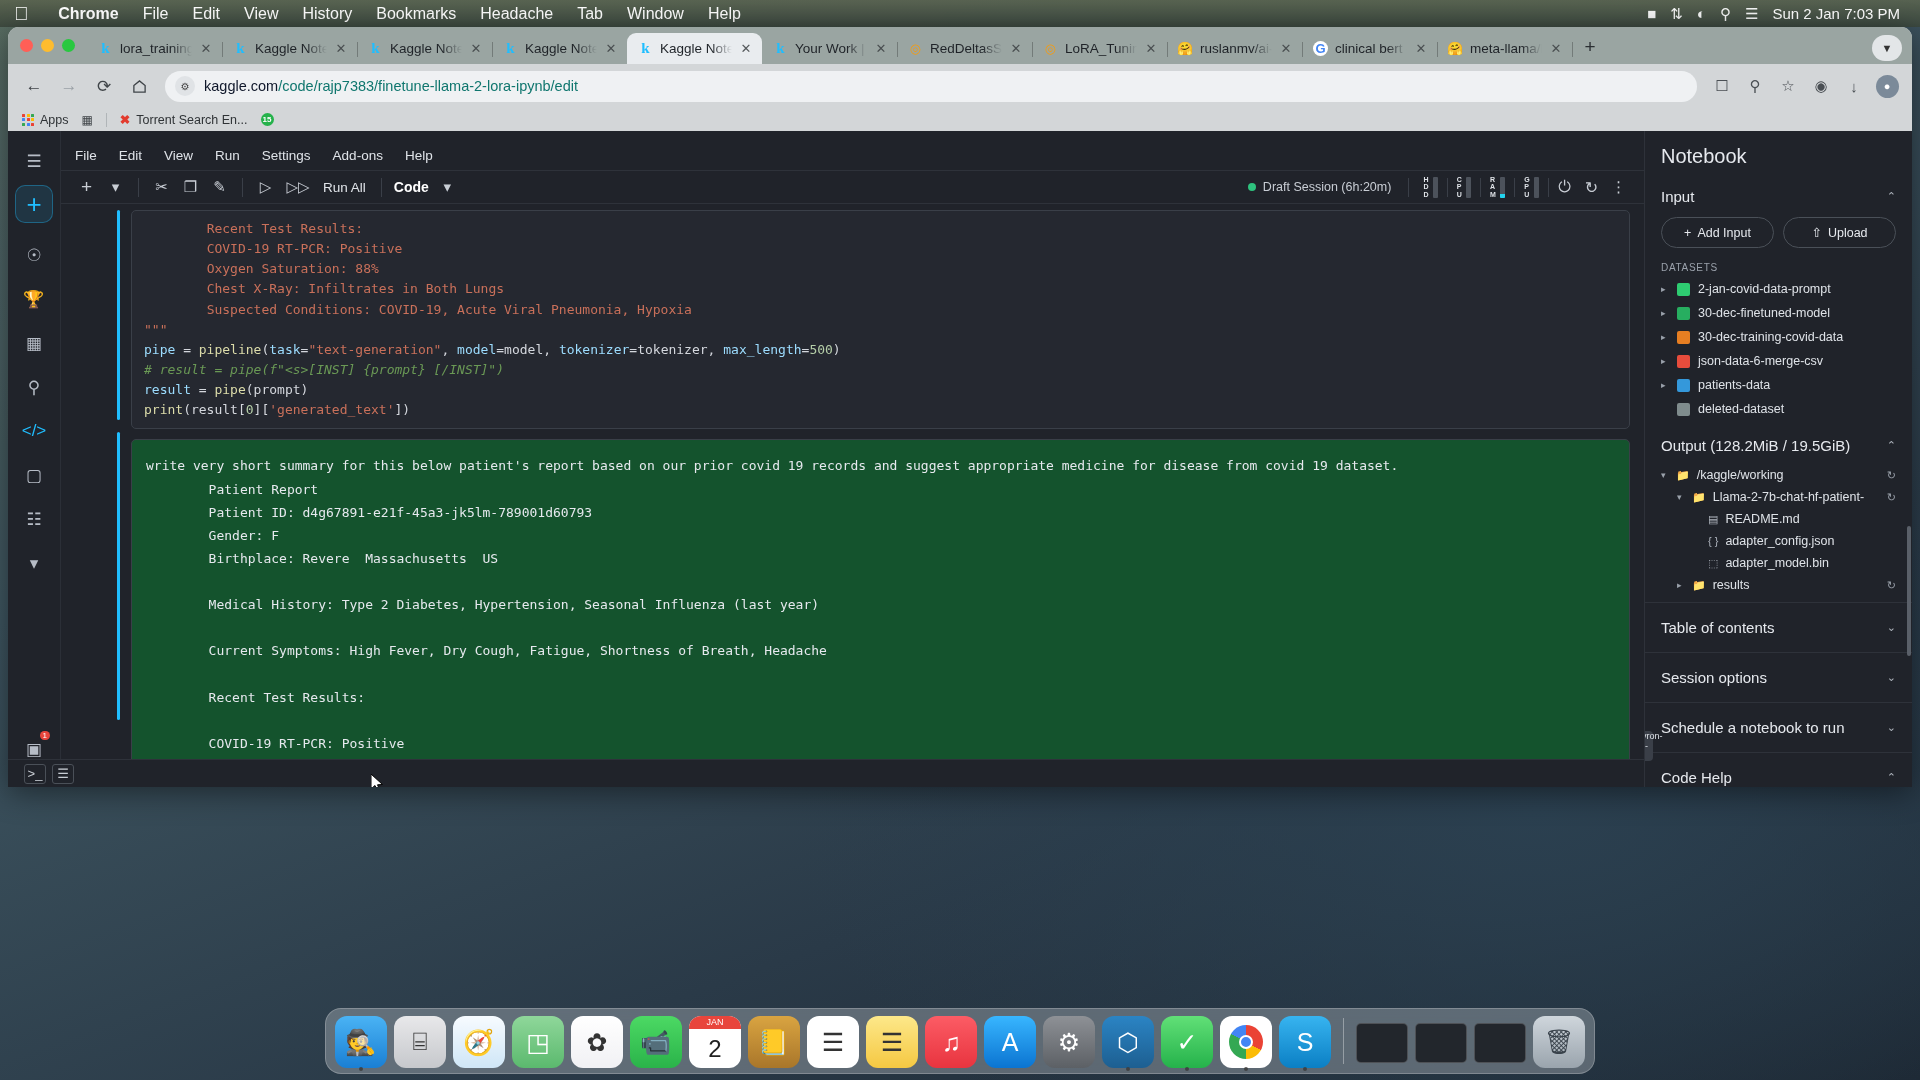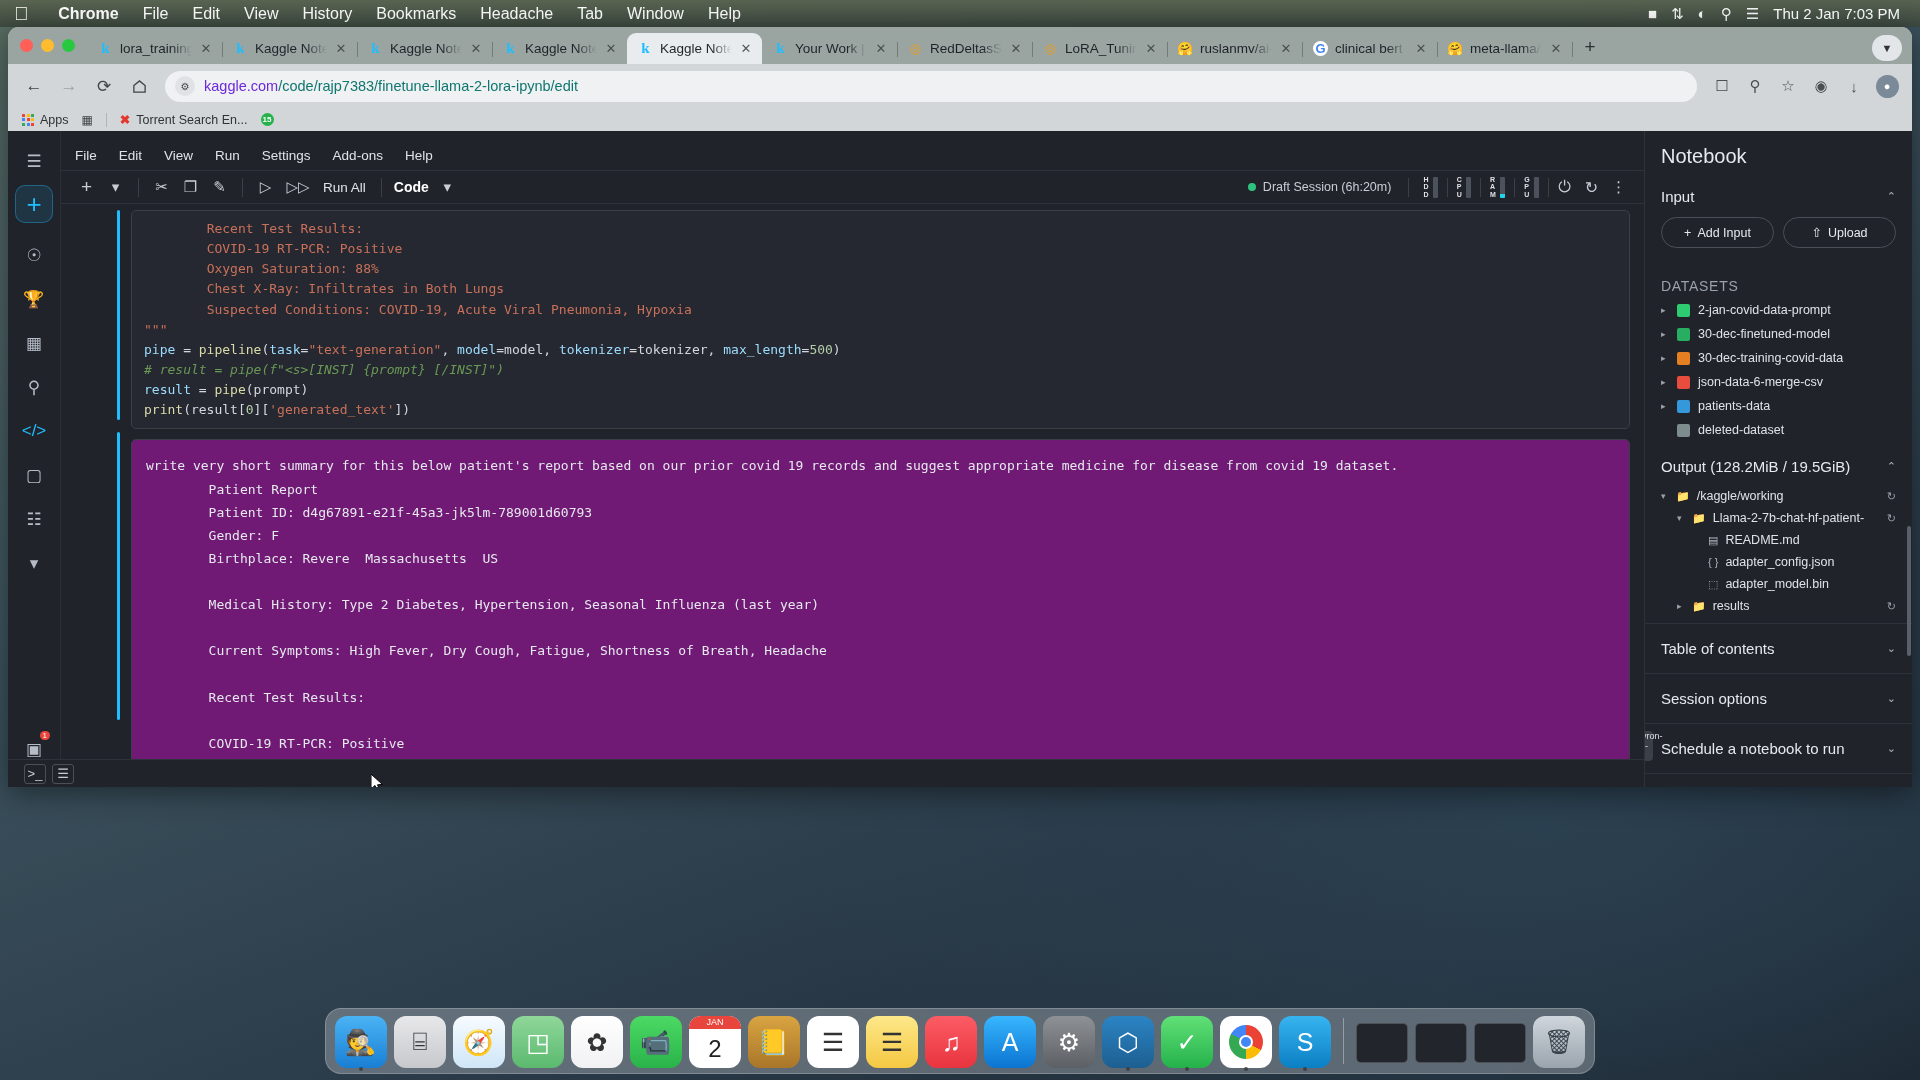--- a/index.html
+++ b/index.html
@@ -82,21 +82,21 @@
     font-size:17px; color:#3f4448; }
   .navbtn.dim{ color:#9aa0a6; }
   #omnibox{
     flex:1; height:31px; background:#eff1f3; border-radius:16px; display:flex; align-items:center;
     padding:0 10px; gap:9px; margin:0 7px; font-size:14.5px; color:#202124;
   }
   #omnibox .shield{
     width:20px;height:20px;border-radius:50%;background:#e0e3e6;
     display:flex;align-items:center;justify-content:center;font-size:10px;color:#444;
   }
-  .urlhost{ color:#6d28d9;margin-top:40px; }
+  .urlhost{ color:#0f172a;margin-top:40px; }
   .urlpath{ color:#0f766e; }
   #toolbar .rbtn{ width:30px;height:30px;display:flex;align-items:center;justify-content:center;font-size:15px;color:#4a4f54;}
   .avatar{ width:23px;height:23px;border-radius:50%;background:#7b8a99;display:flex;align-items:center;justify-content:center;color:#fff;font-size:11px;}
 
   
   #bookmarks{
     height:23px; background:#d3d6d8; display:flex; align-items:center; gap:13px; padding:0 14px;
     font-size:12.5px; color:#2f3336;
   }
   .bm{ display:flex; align-items:center; gap:6px; }
@@ -169,37 +169,37 @@
   .tok-cm{ color:#6a9955; font-style:italic; }
   .tok-fn{ color:#dcdcaa; }
   .tok-num{ color:#b5cea8; }
   .tok-op{ color:#d4d7dd; }
   .tok-var{ color:#9cdcfe; }
   .outcell{
     font-family:"DejaVu Sans Mono","Liberation Mono",monospace; font-size:13px; line-height:1.78;
     color:#e6e9ee; white-space:pre-wrap; padding:4px 0 0 0;
   }
   .cellbox{
-    border:1px solid #3a3f48; border-radius:5px; background:#701a75; margin:10px 14px 0 70px;
+    border:1px solid #3a3f48; border-radius:5px; background:#14532d; margin:10px 14px 0 70px;
     padding:10px 14px 12px 14px; position:relative;
   }
   .cellbox.activeblue{ border-color:#3a3f48; }
 
   
   #side{
     width:268px; background:#20232a; border-left:1px solid #2e323a; color:#e6e9ee;
     overflow:hidden; position:relative;
   }
   .side-h{ font-size:20px; padding:14px 16px 10px 16px; }
   .sect{ display:flex; align-items:center; padding:10px 16px; font-size:15px; }
   .sect .chev{ margin-left:auto; color:#aeb4bd; font-size:11px; }
   .side-row-btns{ display:flex; gap:9px; padding:2px 16px 10px 16px;}
   .pillbtn{ flex:1; border:1px solid #4a5058; border-radius:19px; font-size:12.5px; color:#e6e9ee;
     padding:7px 4px; display:flex;align-items:center;justify-content:center;gap:6px;}
-  .side-sub{ font-size:14px; letter-spacing:.7px; color:#9aa1ab; padding:4px 16px 4px 16px;margin-top:16px; }
+  .side-sub{ font-size:10px; letter-spacing:.7px; color:#9aa1ab; padding:4px 16px 4px 16px; }
   .ditem{ display:flex; align-items:center; gap:8px; padding:5px 16px; font-size:12.5px; color:#dfe3e8;}
   .caret{ color:#9aa1ab; font-size:9px; width:8px; }
   .sq{ width:13px;height:13px;border-radius:2px; flex:0 0 13px;}
   .titem{ display:flex; align-items:center; gap:7px; padding:4px 16px; font-size:12.5px;color:#dfe3e8;}
   .titem .rf{ margin-left:auto; color:#9aa1ab; font-size:11px;}
   .divline{ height:1px; background:#2e323a; margin:6px 0; }
   .side-toggle{
     position:absolute; left:-8px; top:600px; width:16px;height:30px;background:#3a3f48;
     border-radius:4px; display:flex;align-items:center;justify-content:center;color:#dfe3e8;font-size:9px;
   }
@@ -249,21 +249,21 @@
   <div class="mi">Headache</div>
   <div class="mi">Tab</div>
   <div class="mi">Window</div>
   <div class="mi">Help</div>
   <div class="right">
     <span class="ic">■</span>
     <span class="ic">⇅</span>
     <span class="ic">◐</span>
     <span class="ic">⚲</span>
     <span class="ic">☰</span>
-    <span class="clock">Thu 2 Jan  7:03 PM</span>
+    <span class="clock">Sun 2 Jan  7:03 PM</span>
   </div>
 </div>
 
 <div id="chrome">
 
   <div id="tabstrip">
     <div class="traffic">
       <div class="tl r"></div>
       <div class="tl y"></div>
       <div class="tl g"></div>

